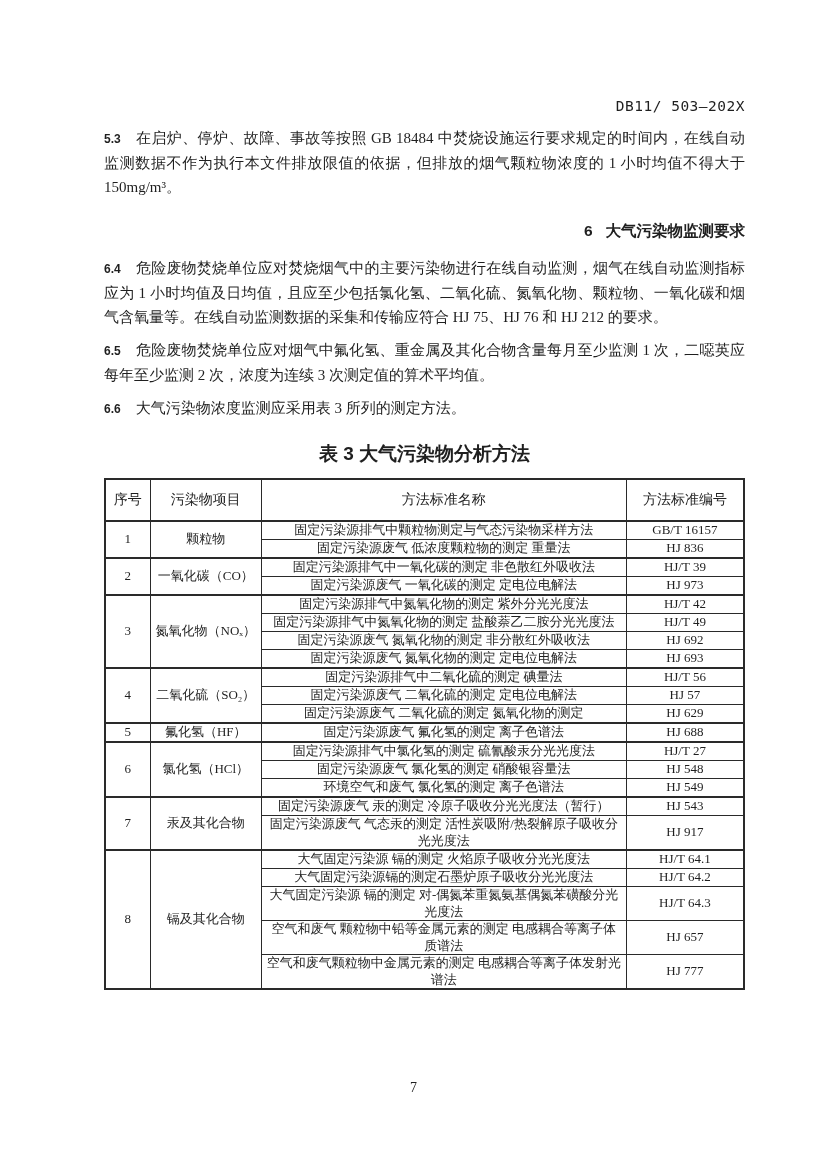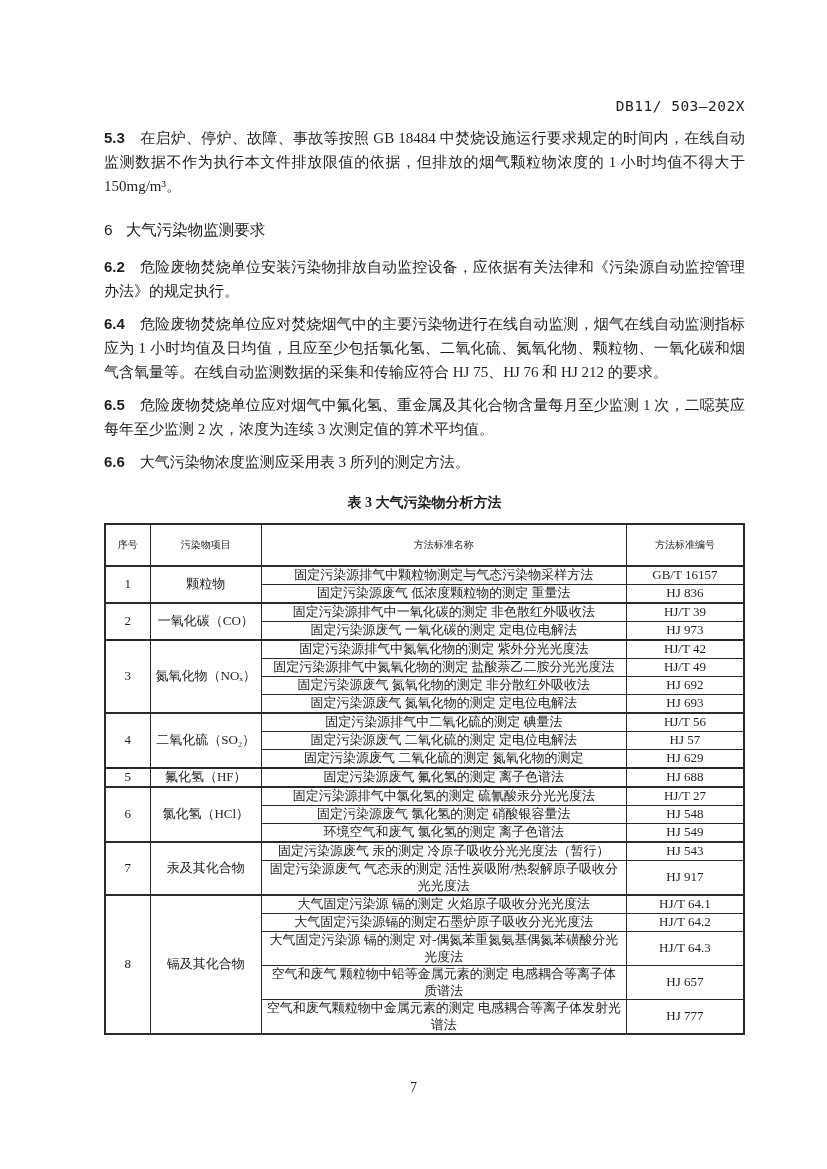--- a/index.html
+++ b/index.html
@@ -29,58 +29,59 @@
   }
   .clause {
     font-size: 15px;
     line-height: 24px;
     text-align: justify;
     margin: 9px 0;
   }
   .clause .num {
     font-family: "Liberation Sans", "DejaVu Sans", sans-serif;
     font-weight: bold;
-    font-size: 15px;
+    font-size: 12px;
     margin-right: 15px;
   }
   .heading {
     font-family: "Liberation Sans", "DejaVu Sans", sans-serif;
-    font-weight: normal;
+    font-weight: bold;
     font-size: 15.5px;
     margin: 22px 0 14px;
+    text-align: right;
   }
   .heading .num {
     margin-right: 13px;
   }
   .table-title {
     text-align: center;
-    font-family: Liberation Serif, serif;
+    font-family: Liberation Sans, sans-serif;
     font-weight: bold;
-    font-size: 14px;
+    font-size: 19px;
     margin: 20px 0 11px;
   }
   table.analysis {
     width: 100%;
     border-collapse: collapse;
     border: 2px solid #2a2a2a;
     font-size: 13px;
     table-layout: fixed;
   }
   table.analysis th, table.analysis td {
     border: 1px solid #2a2a2a;
     text-align: center;
     vertical-align: middle;
     padding: 0 4px;
     line-height: 16.5px;
     font-weight: normal;
   }
   table.analysis thead th {
     height: 40px;
     border-bottom: 2px solid #2a2a2a;
-    font-size: 10px;
+    font-size: 14px;
   }
   table.analysis tr.group-start td {
     border-top: 2px solid #2a2a2a;
   }
   table.analysis td { height: 17px; }
   .col-no { width: 6%; }
   .col-pollutant { width: 17%; margin-top: 28px; }
   .col-method { width: 59%; }
   .col-code { width: 18%; }
   .page-footer {
@@ -99,21 +100,20 @@
 
   <div class="doc-header">
     <span>DB11/ 503—202X</span>
   </div>
 
   <div class="content">
 
     <div id="blocks">
         <div class="clause"><span class="num">5.3</span><span>在启炉、停炉、故障、事故等按照 GB 18484 中焚烧设施运行要求规定的时间内，在线自动监测数据不作为执行本文件排放限值的依据，但排放的烟气颗粒物浓度的 1 小时均值不得大于150mg/m³。</span></div>
         <div class="heading"><span class="num">6</span><span>大气污染物监测要求</span></div>
-        <div class="clause"><span class="num">6.2</span><span>危险废物焚烧单位安装污染物排放自动监控设备，应依据有关法律和《污染源自动监控管理办法》的规定执行。</span></div>
         <div class="clause"><span class="num">6.4</span><span>危险废物焚烧单位应对焚烧烟气中的主要污染物进行在线自动监测，烟气在线自动监测指标应为 1 小时均值及日均值，且应至少包括氯化氢、二氧化硫、氮氧化物、颗粒物、一氧化碳和烟气含氧量等。在线自动监测数据的采集和传输应符合 HJ 75、HJ 76 和 HJ 212 的要求。</span></div>
         <div class="clause"><span class="num">6.5</span><span>危险废物焚烧单位应对烟气中氟化氢、重金属及其化合物含量每月至少监测 1 次，二噁英应每年至少监测 2 次，浓度为连续 3 次测定值的算术平均值。</span></div>
         <div class="clause"><span class="num">6.6</span><span>大气污染物浓度监测应采用表 3 所列的测定方法。</span></div>
       </div>
 
     <div class="table-title">表 3 大气污染物分析方法</div>
 
     <table class="analysis">
       <thead>
         <tr>

